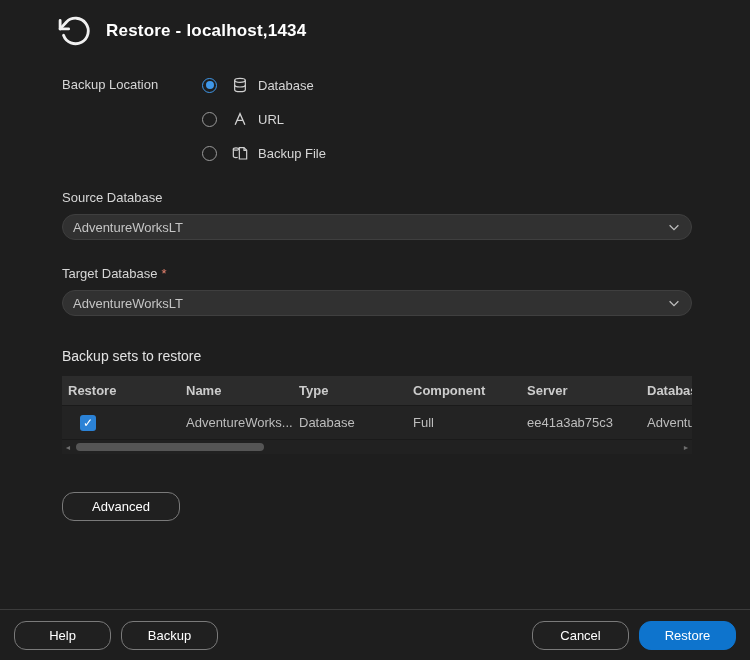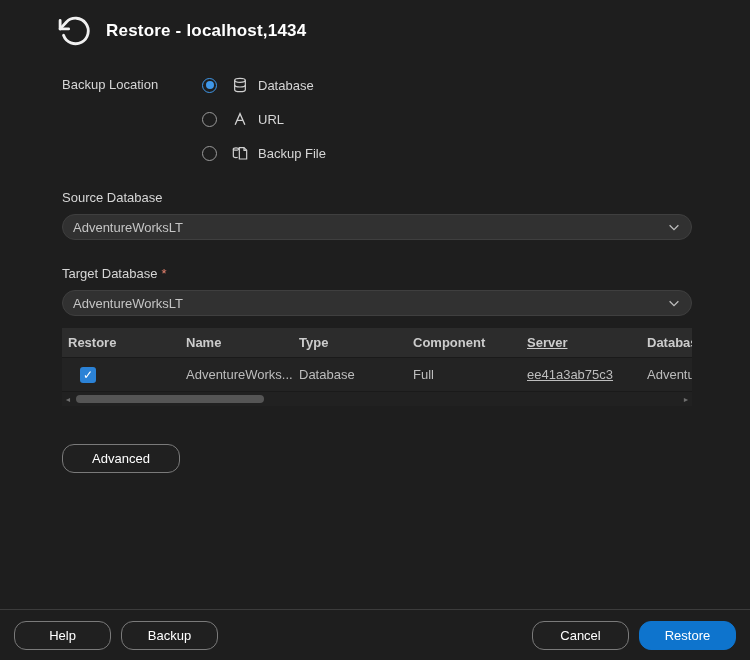--- a/index.html
+++ b/index.html
@@ -39,21 +39,21 @@
 
   .section-label { margin-top:32px; font-size:14px; color:#e2e2e2; }
 
   .table { margin-top:12px; width:630px; }
   .thead { display:flex; background:#2c2c2c; height:30px; align-items:center;
            font-weight:700; font-size:13px; color:#cccccc; border-bottom:1px solid #1a1a1a; overflow:hidden; }
   .trow { display:flex; background:#232323; height:34px; align-items:center;
           font-size:13px; color:#bdbdbd; border-bottom:1px solid #1a1a1a; overflow:hidden; }
   .cell { padding-left:6px; white-space:nowrap; overflow:hidden; flex:0 0 auto; }
   .c1 { width:118px; } .c2 { width:113px; } .c3 { width:114px; }
-  .c4 { width:114px; } .c5 { width:120px;text-decoration:underline; } .c6 { flex:1 1 auto; width:auto; min-width:0; }
+  .c4 { width:114px; } .c5 { width:120px; } .c6 { flex:1 1 auto; width:auto; min-width:0; }
 
   .checkbox { width:16px; height:16px; margin-left:12px; background:#2b82d6; border-radius:3px;
               display:flex; align-items:center; justify-content:center;
               color:#ffffff; font-size:12px; line-height:1; cursor:default; }
 
   .hscroll { height:14px; display:flex; align-items:center; background:#212121; }
   .scroll-arrow { width:12px; font-size:7px; color:#6e6e6e; text-align:center; cursor:default; }
   .scroll-track { flex:1 1 auto; position:relative; height:8px; }
   .scroll-thumb { position:absolute; left:2px; top:0; width:188px; height:8px; background:#555555; border-radius:4px; cursor:default; }
 
@@ -146,20 +146,21 @@
     <div class="select">
       <span>AdventureWorksLT</span>
       <span>
         <svg width="14" height="14" viewBox="0 0 16 16" fill="none" stroke="#bdbdbd" stroke-width="1.5">
             <path d="M3 6 l5 5 5-5"></path>
           </svg>
       </span>
     </div>
   </div>
 
+  <div class="section-label">Backup sets to restore</div>
 
   <div class="table">
     <div class="thead">
       <div class="cell c1">Restore</div>
       <div class="cell c2">Name</div>
       <div class="cell c3">Type</div>
       <div class="cell c4">Component</div>
       <div class="cell c5">Server</div>
       <div class="cell c6">Database</div>
     </div>

